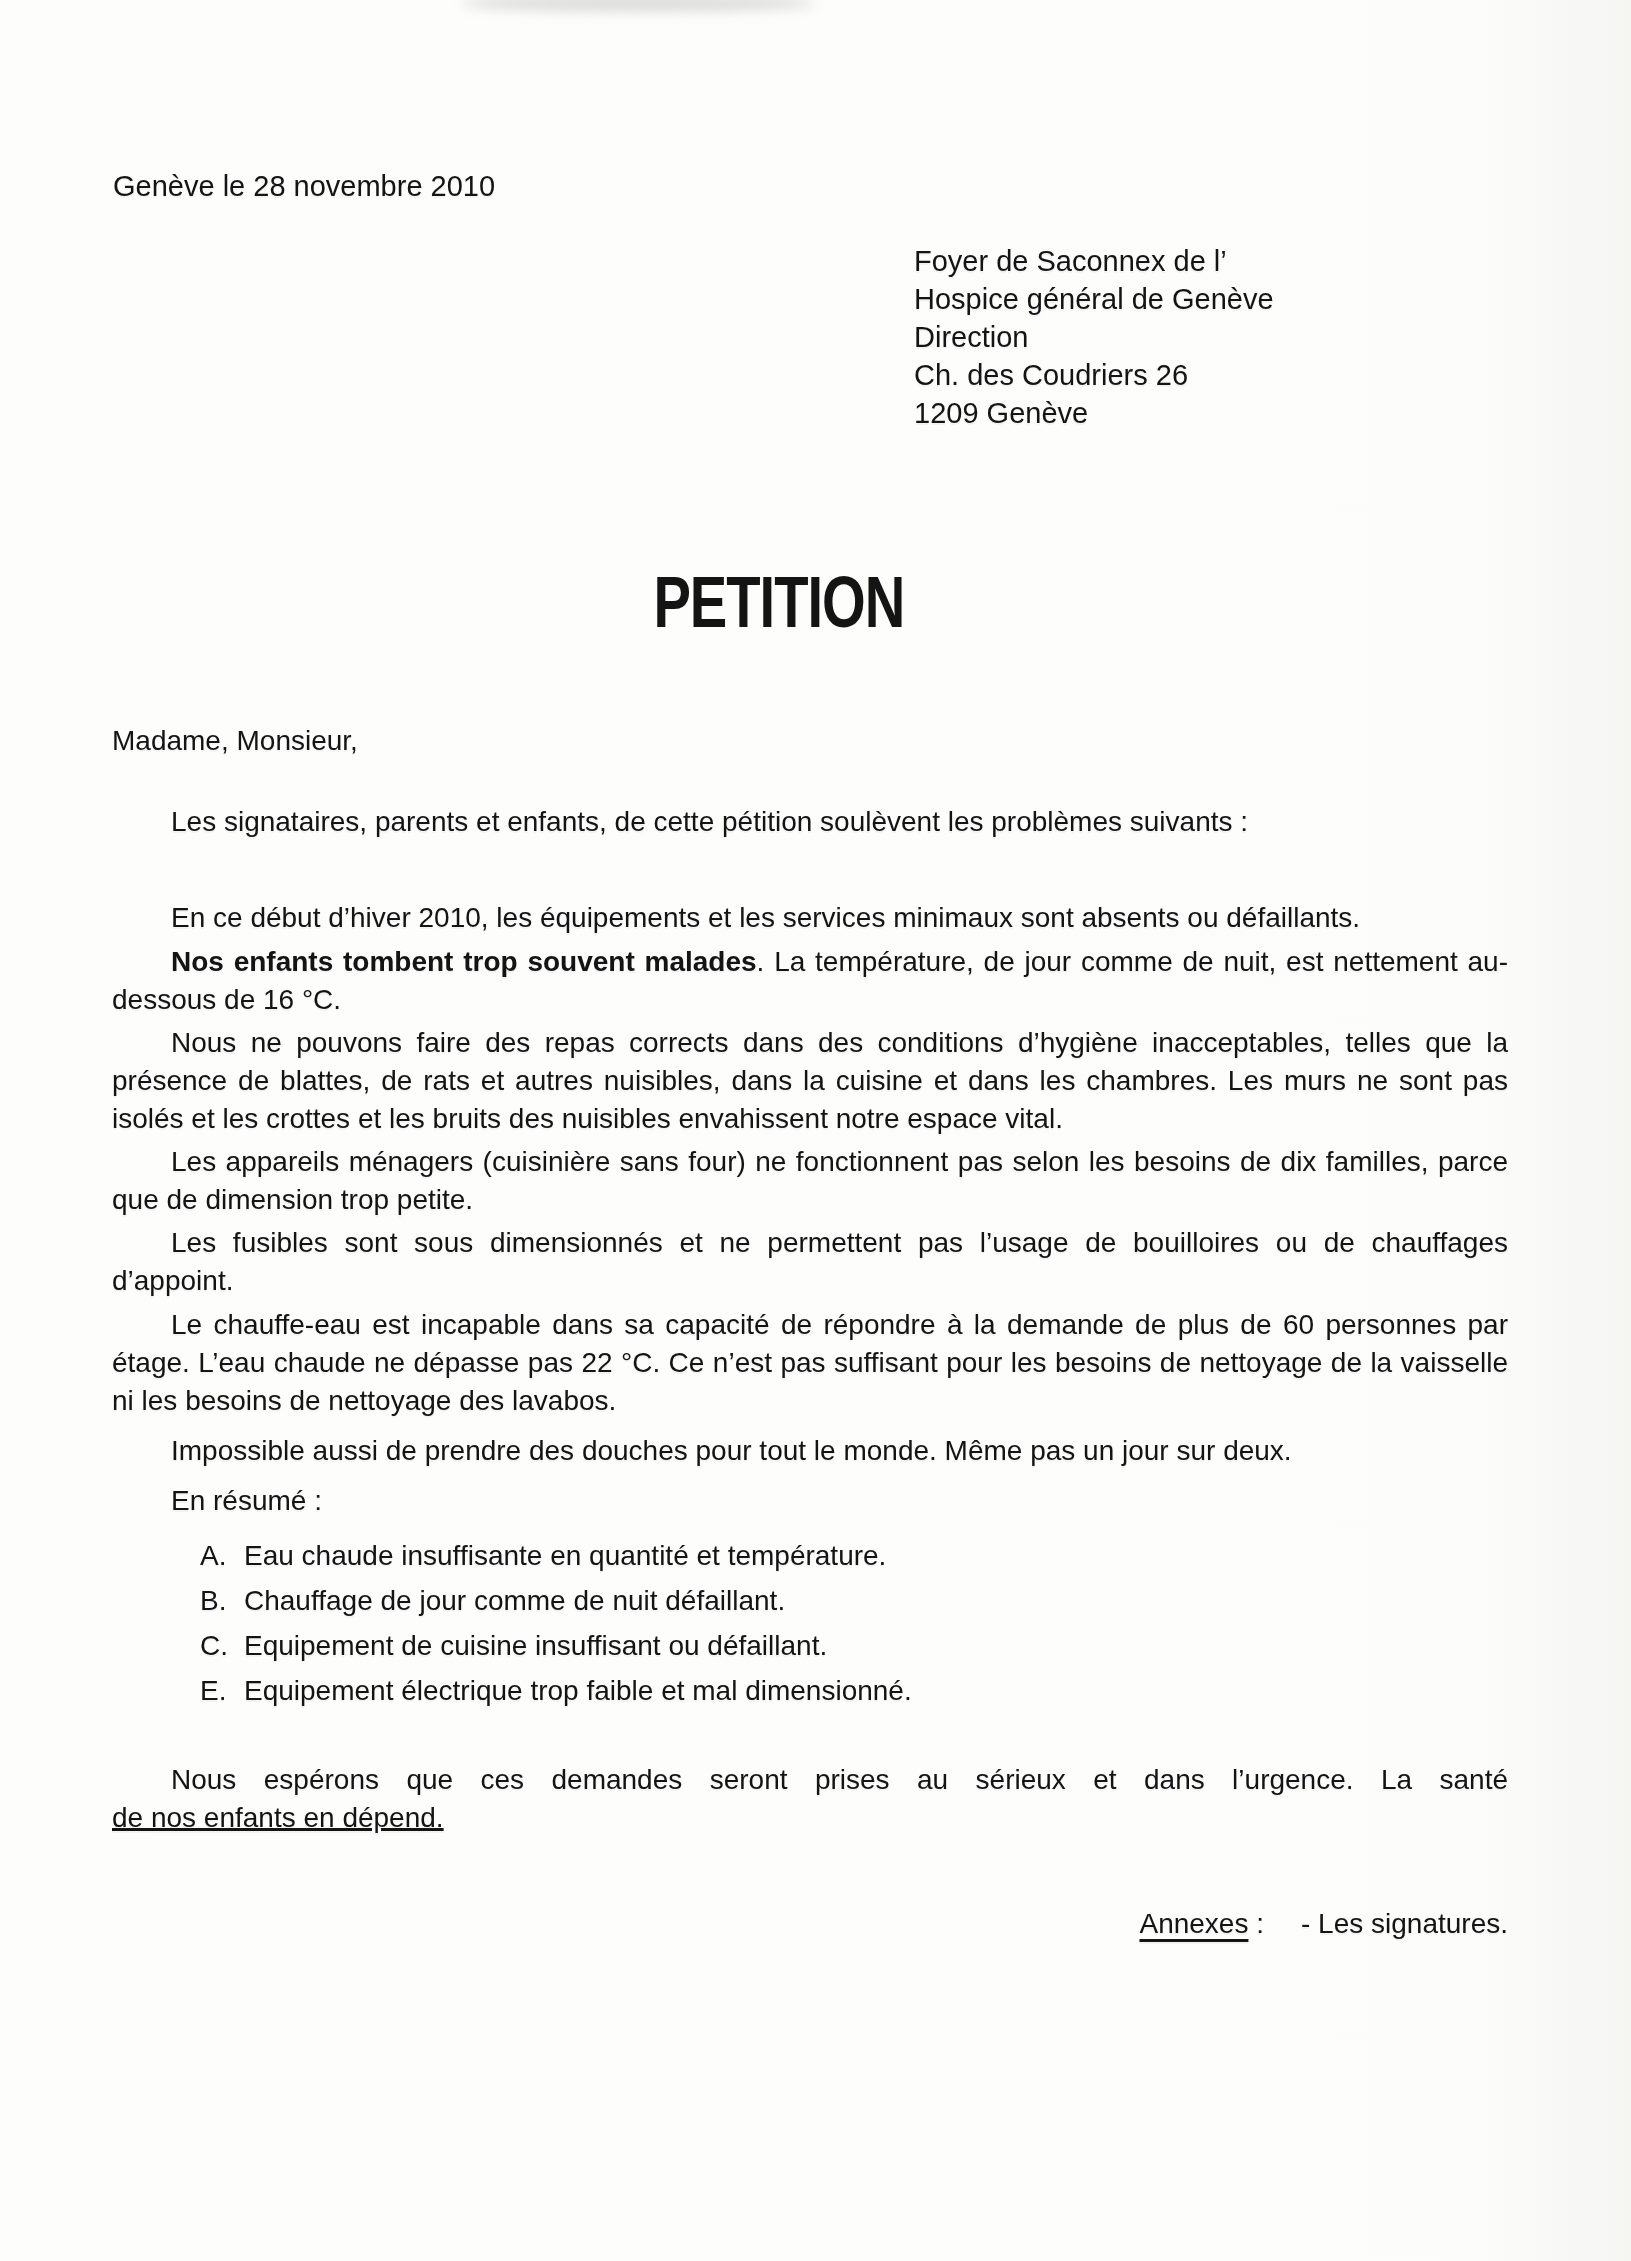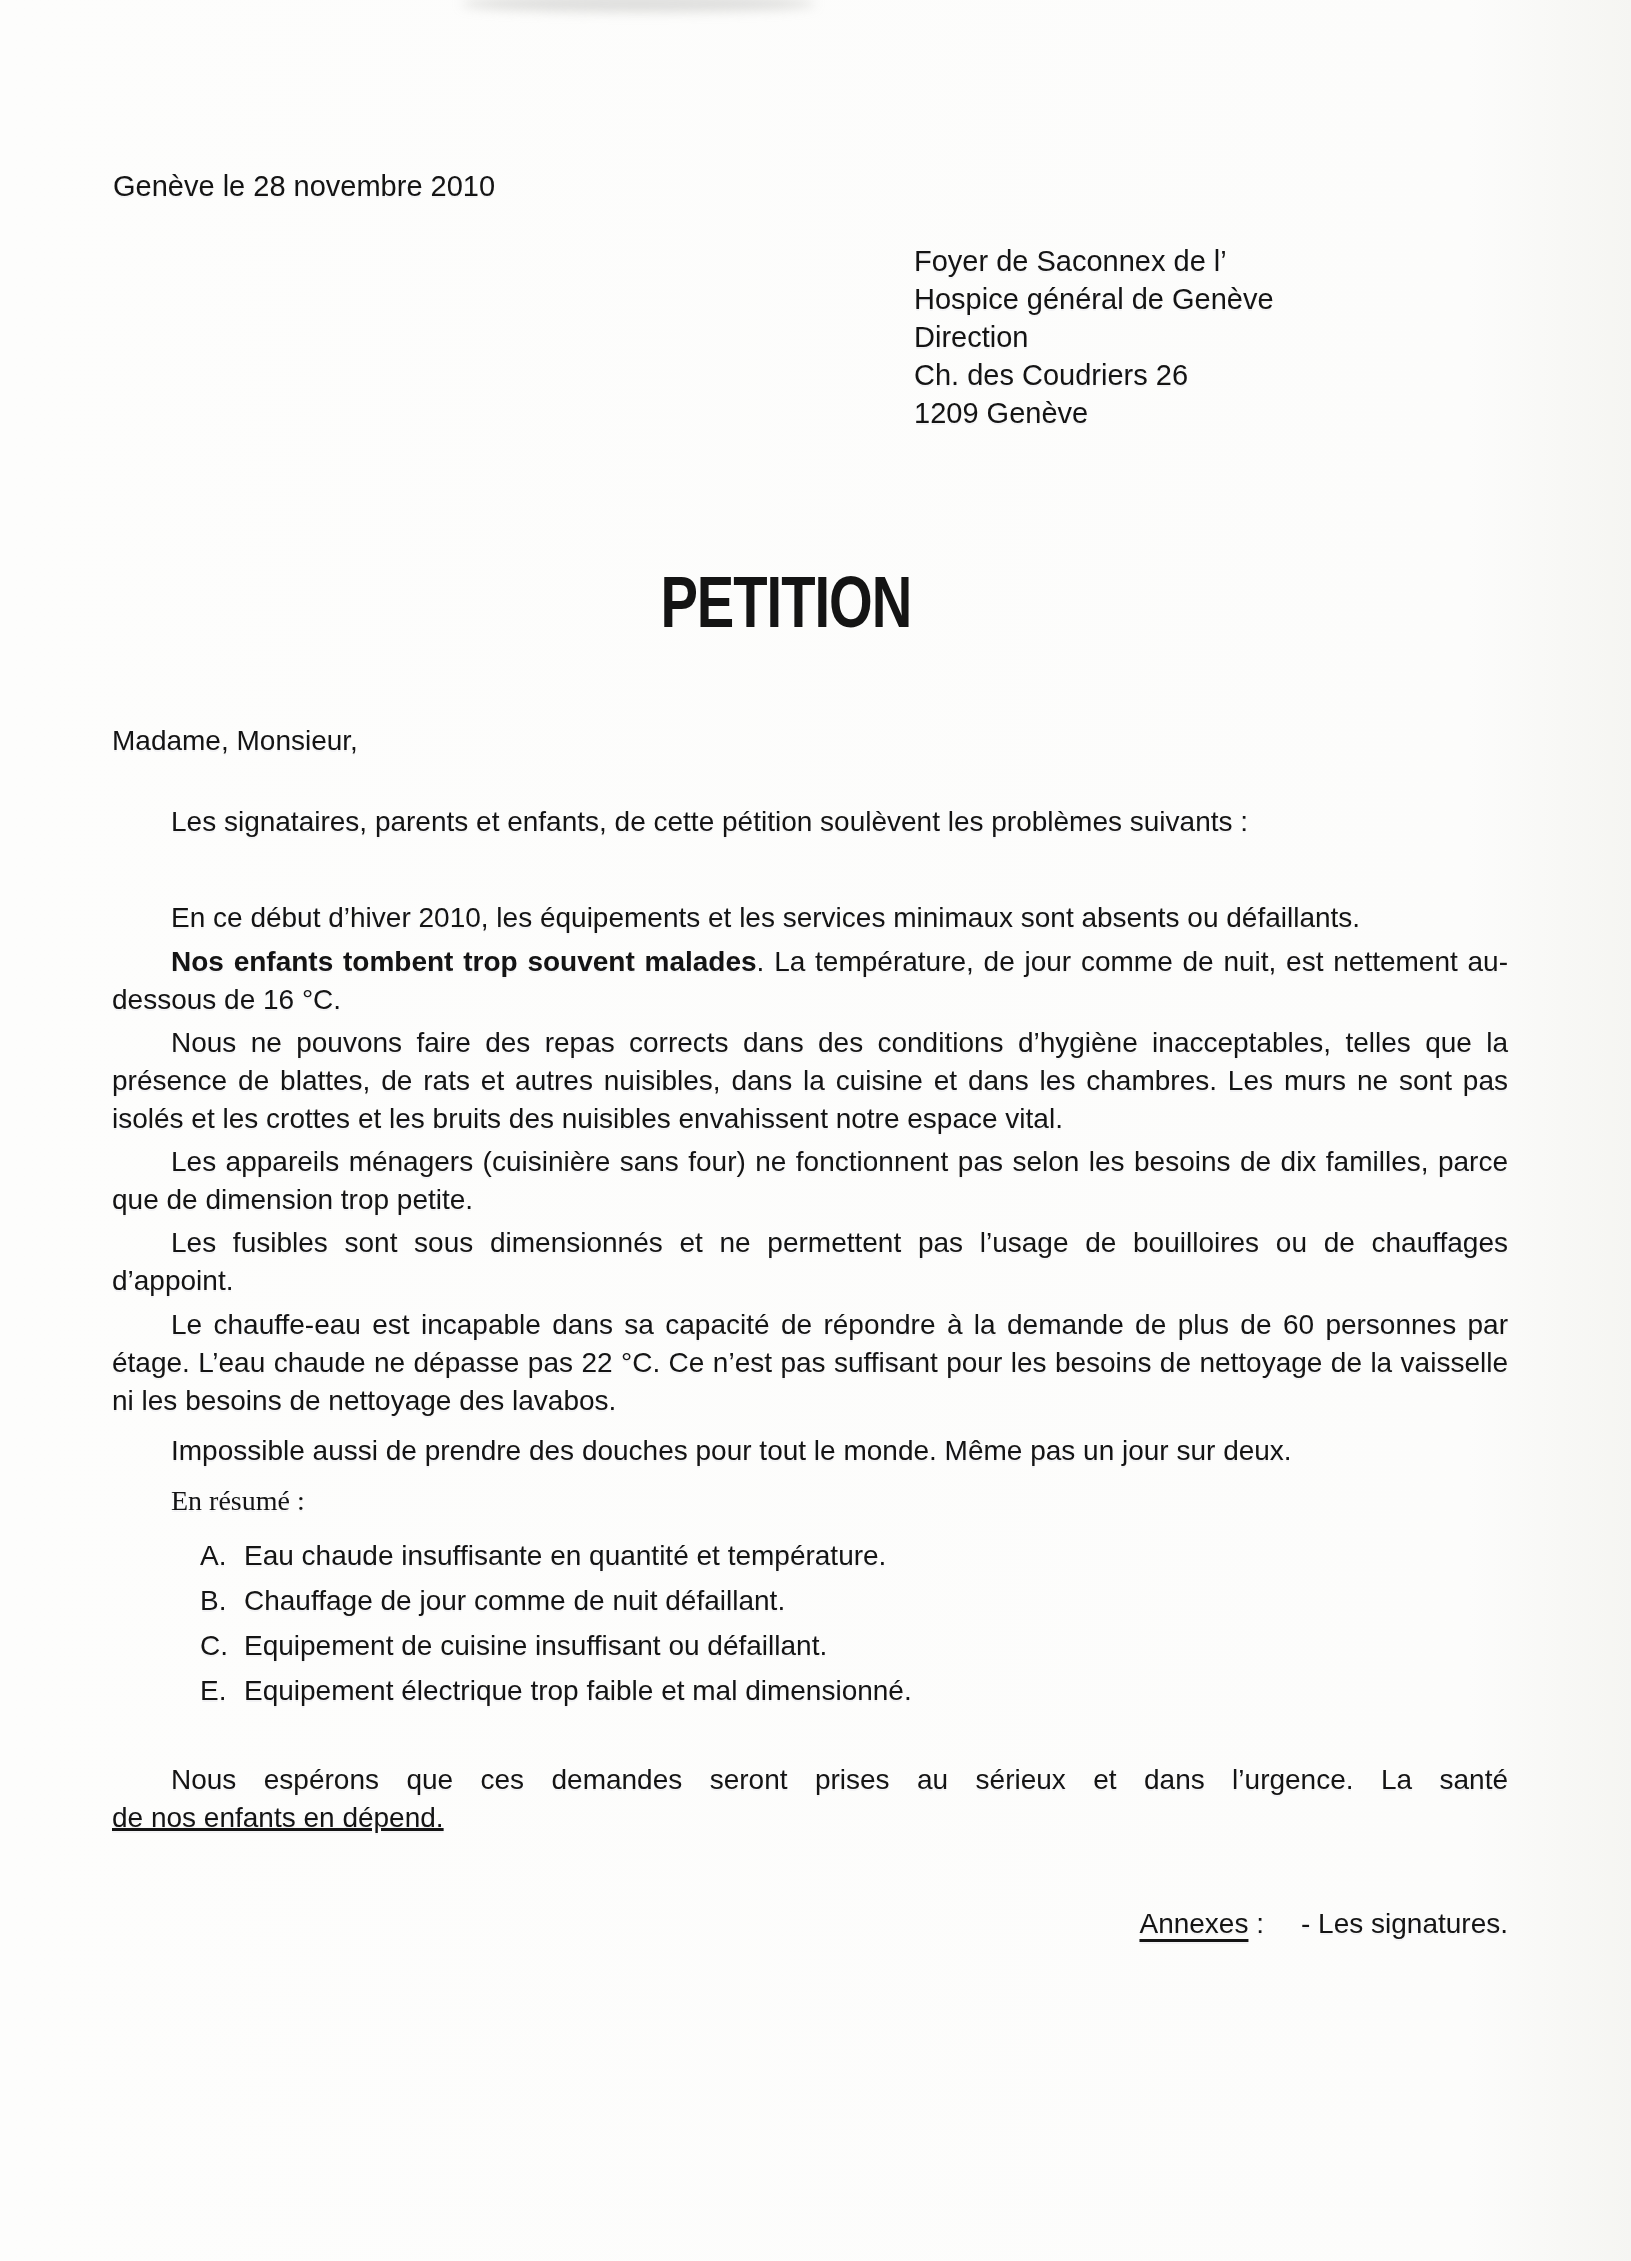--- a/index.html
+++ b/index.html
@@ -40,21 +40,21 @@
     position: absolute;
     left: 914px;
     top: 242px;
     font-size: 29px;
     line-height: 38px;
     text-shadow: 0 2px 0 rgba(50,50,110,0.05);
   }
   .recipient .bold { font-weight: normal; }
   .title-wrap {
     position: absolute;
-    left: 12px;
+    left: 5px;
     top: 559px;
     width: 1587px;
     text-align: center;
   }
   .title-wrap .title-text {
     display: inline-block;
     font-size: 72px;
     line-height: 86px;
     font-weight: bold;
     letter-spacing: -1.3px;
@@ -78,21 +78,21 @@
     margin: 0;
   }
   .para .bold { font-weight: bold; }
   .p1 { margin-bottom: 6px; }
   .p2 { margin-bottom: 5.3px; }
   .p3 { margin-bottom: 4.6px; }
   .p4 { margin-bottom: 5.3px; }
   .p5 { margin-bottom: 6px; }
   .p6 { margin-bottom: 12px; }
   .p7 { margin-bottom: 12px; }
-  .summary-label { text-indent: 59px; margin: 0 0 13px 0; font-family: Liberation Serif, serif; }
+  .summary-label { text-indent: 59px; margin: 0 0 13px 0; }
   .summary-list { margin-left: 88px; line-height: 45px; }
   .summary-item .marker { display: inline-block; width: 44px; }
   .closing { margin-top: 48px; }
   .closing .line1 {
     text-align: justify;
     text-align-last: justify;
     text-indent: 59px;
   }
   .closing .line2 .cut-underline {
     text-decoration: underline;

